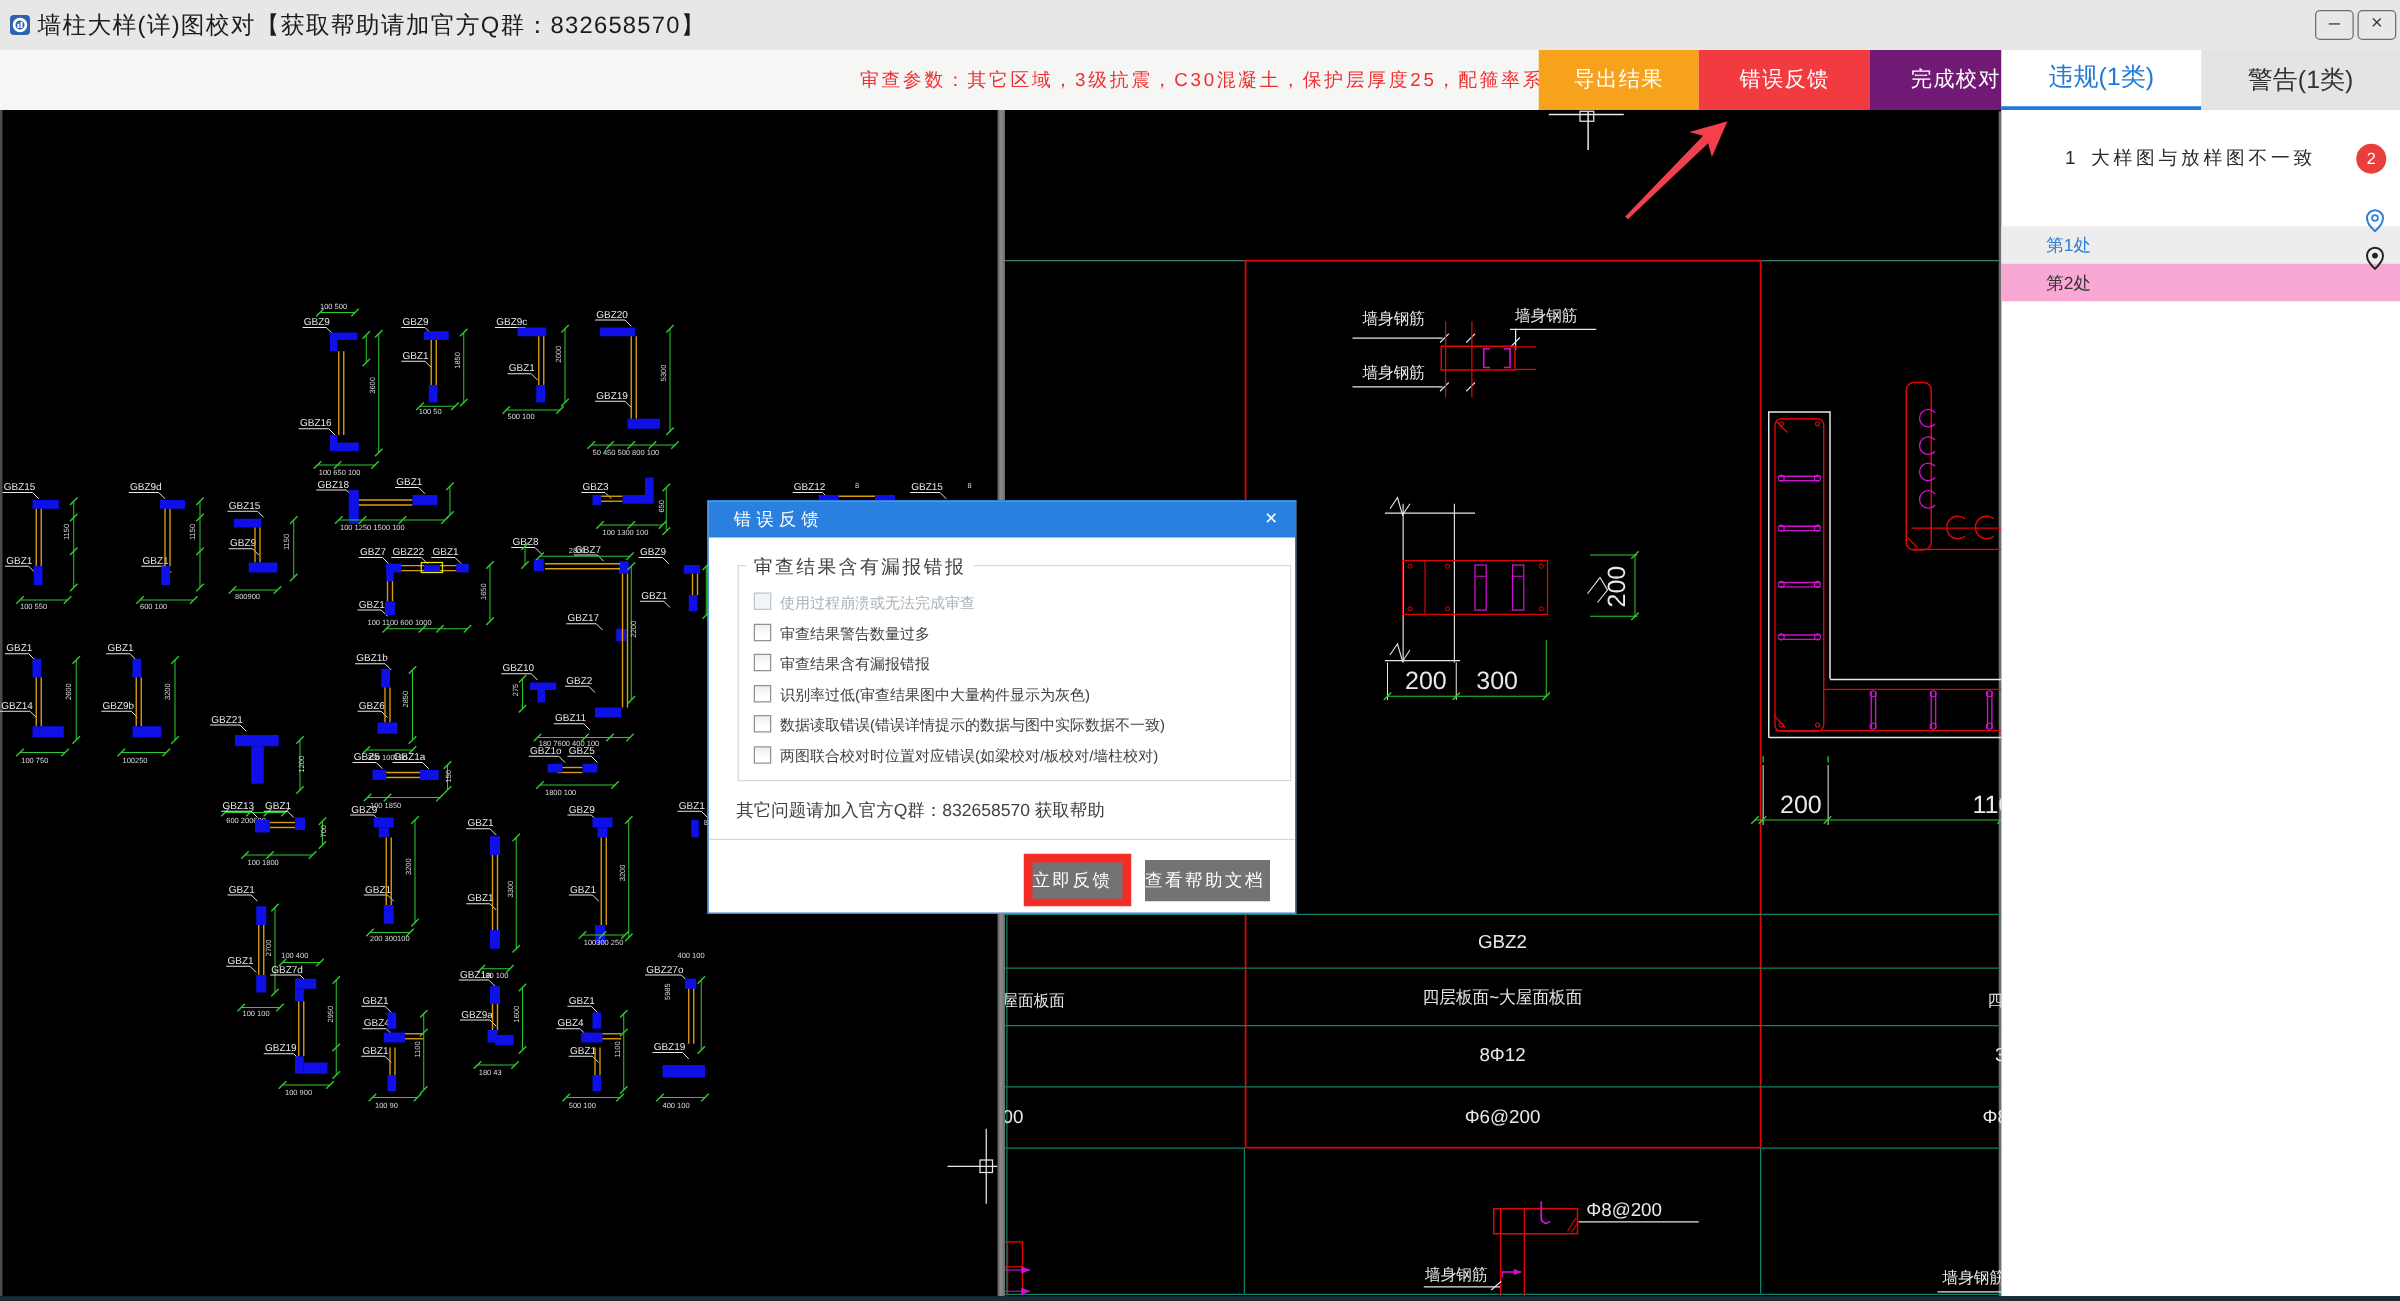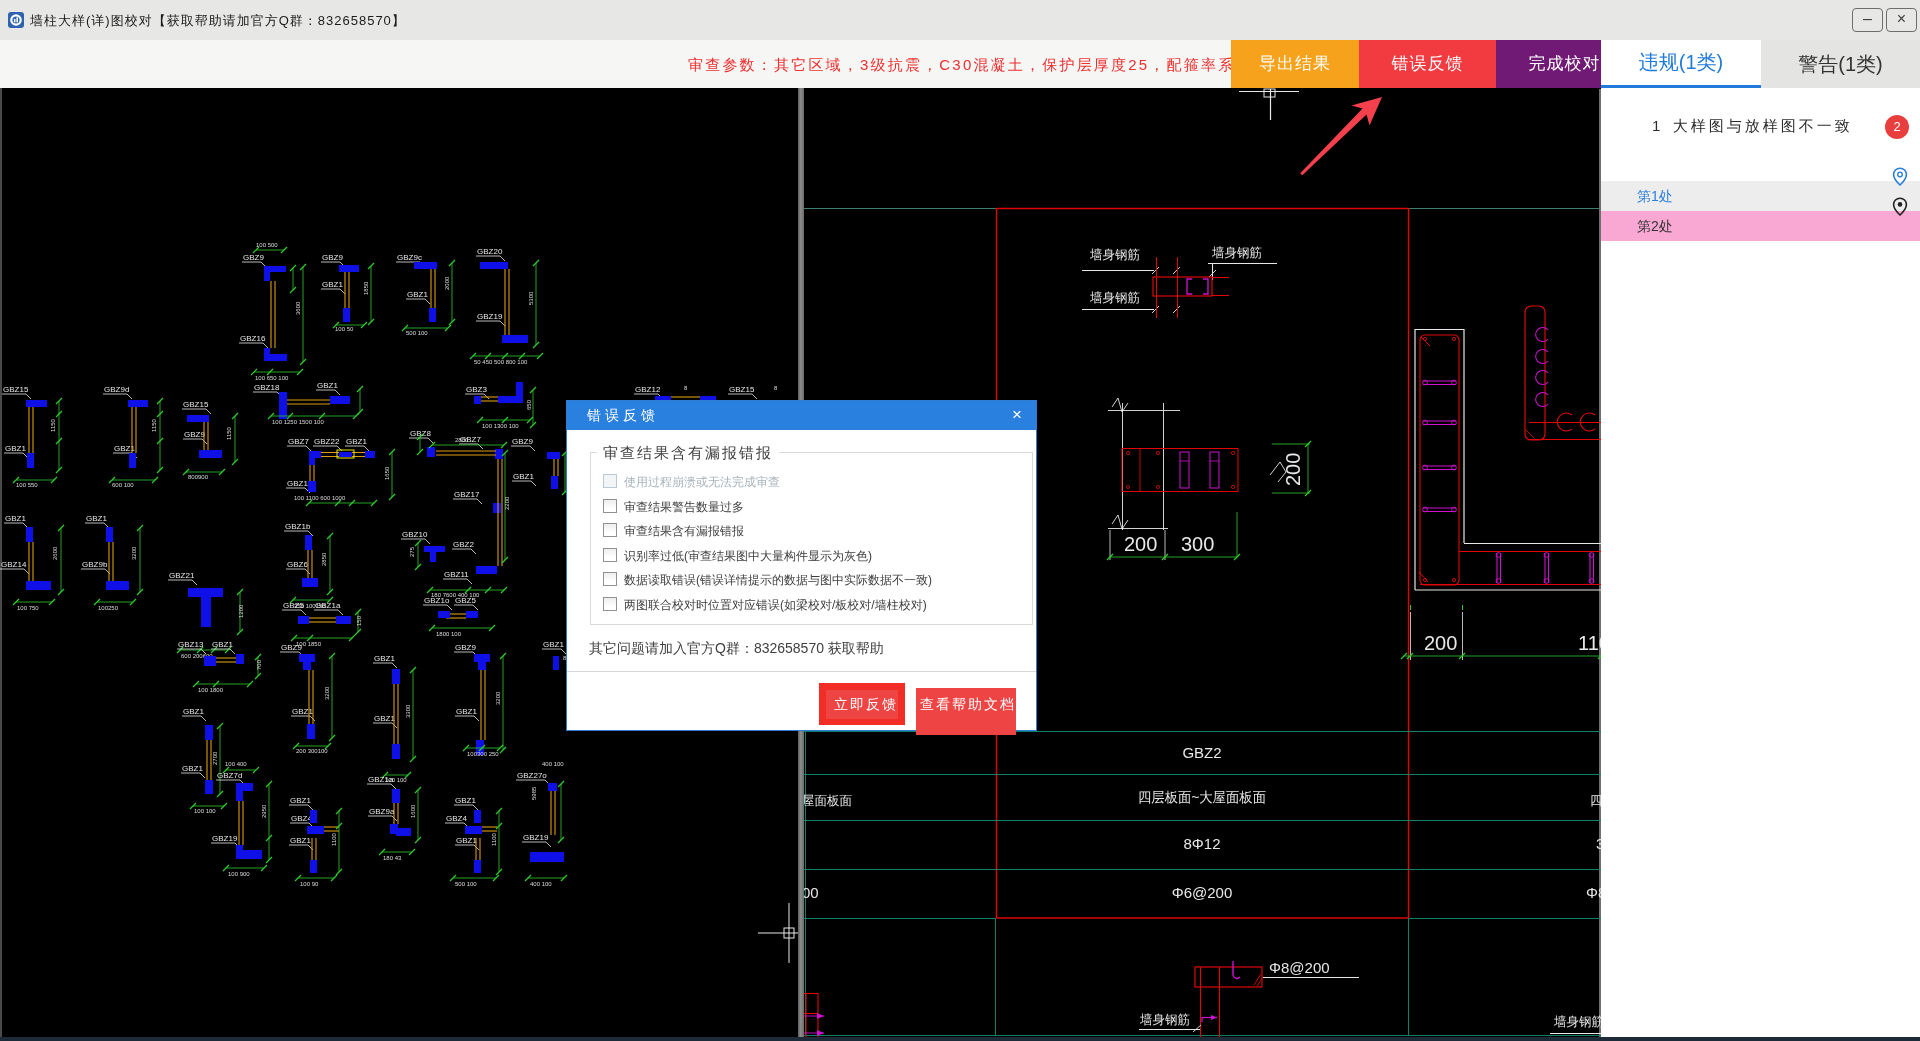--- a/index.html
+++ b/index.html
@@ -1,18 +1,18 @@
 <!DOCTYPE html>
 <html><head><meta charset="utf-8"><style>
 * { margin:0; padding:0; box-sizing:border-box; }
 html,body { width:1920px; height:1041px; overflow:hidden; background:#000;
   font-family:"Liberation Sans",sans-serif; }
 .abs { position:absolute; }
 #titlebar { position:absolute; left:0; top:0; width:1920px; height:40px; background:#e7e7e6; }
-#title { position:absolute; left:30px; top:0; height:40px; line-height:41px; font-size:13px; color:#1c1c1c; letter-spacing:0.5px; }
+#title { position:absolute; left:30px; top:0; height:40px; line-height:41px; font-size:19px; color:#1c1c1c; letter-spacing:0.5px; }
 .cj { letter-spacing:1px; }
 .cjp { letter-spacing:2.2px; }
 .cj3 { letter-spacing:3px; }
 .winbtn { position:absolute; top:8px; width:31px; height:24px; border:1.5px solid #6e6e6e; border-radius:4px; color:#3c3c3c; text-align:center; line-height:20px; font-size:16px; }
 #toolbar { position:absolute; left:0; top:40px; width:1920px; height:48px; background:#f6f6f5; }
 #params { position:absolute; left:688px; top:0; height:48px; line-height:49px; font-size:15px; color:#ee2f2f; white-space:nowrap; }
 .tbtn { position:absolute; top:0; height:48px; line-height:48px; text-align:center; color:#fff; font-size:17px; letter-spacing:1px;margin-left:32px; }
 .tab { position:absolute; top:0; height:48px; line-height:48px; text-align:center; font-size:20px; }
 #cadbg { position:absolute; left:0; top:90px; width:1601px; height:947px; background:#000; }
 #divider { position:absolute; left:798px; top:88px; width:6px; height:949px; background:linear-gradient(90deg,#5e5e5e,#8d8d8d 45%,#6a6a6a); }
@@ -21,21 +21,21 @@
 #badge { position:absolute; left:284px; top:27px; width:24px; height:24px; border-radius:12px; background:#e83e3e; color:#fff; font-size:13px; text-align:center; line-height:24px; }
 .srow { position:absolute; left:0; width:319px; height:30px; line-height:30px; font-size:14px;margin-top:20px; }
 #dialog { position:absolute; left:566px; top:400px; width:471px; height:331px; background:#fff; border:1px solid #2e7cd5; z-index:5; }
 #dtitle { position:absolute; left:0; top:0; width:469px; height:29px; background:#2a80df; color:#fff; font-size:14px; line-height:29px; padding-left:20px; }
 #dx { position:absolute; right:14px; top:0; font-size:17px; color:#fff; line-height:27px; }
 #fs { position:absolute; left:23px; top:51px; width:443px; height:173px; border:1px solid #d9d9d9; }
 #legend { position:absolute; left:6px; top:-9px; background:#fff; padding:0 6px; font-size:15px; color:#404040; }
 .crow { position:absolute; left:36px; font-size:12px; color:#404040; height:16px; line-height:16px; }
 .cbox { display:inline-block; width:14px; height:14px; border:1px solid #919191; background:linear-gradient(180deg,#eee 0%,#fff 70%); vertical-align:-2px; margin-right:7px; }
 #dfoot { position:absolute; left:0; top:270px; width:469px; height:61px; border-top:1px solid #d8d8d8; }
-.dbtn { position:absolute; background:#ef4444; color:#fff; font-size:14px; text-align:right; }
+.dbtn { position:absolute; background:#737373; color:#fff; font-size:14px; text-align:left; }
 #arrowsvg { position:absolute; left:0; top:0; z-index:6; pointer-events:none; }
 #bottomstrip { position:absolute; left:0; top:1037px; width:1920px; height:4px; background:#1d2b38; z-index:7; }
 </style></head>
 <body>
 <div id="titlebar">
  <svg class="abs" style="left:8px;top:12px" width="16" height="16" viewBox="0 0 16 16">
    <rect width="16" height="16" rx="3" fill="#2d63af"></rect>
    <path d="M8 2.2 a5.8 5.8 0 1 0 0 11.6 a5.8 5.8 0 0 0 0-11.6z M8 4.4 a3.6 3.6 0 1 1 0 7.2 a3.6 3.6 0 0 1 0-7.2z" fill="#fff" fill-rule="evenodd"></path>
    <rect x="5.9" y="7" width="1.6" height="3.4" fill="#fff"></rect>
       <rect x="8.4" y="5.4" width="1.6" height="5" fill="#fff"></rect>
@@ -854,18 +854,18 @@
  <div class="crow" style="top:73px;color:#a9b2ba"><span class="cbox" style="border-color:#bcc8d2;background:#f2f5f7"></span>使用过程崩溃或无法完成审查</div>
  <div class="crow" style="top:98px"><span class="cbox"></span>审查结果警告数量过多</div>
  <div class="crow" style="top:122px"><span class="cbox"></span>审查结果含有漏报错报</div>
  <div class="crow" style="top:147px"><span class="cbox"></span>识别率过低(审查结果图中大量构件显示为灰色)</div>
  <div class="crow" style="top:171px"><span class="cbox"></span>数据读取错误(错误详情提示的数据与图中实际数据不一致)</div>
  <div class="crow" style="top:196px"><span class="cbox"></span>两图联合校对时位置对应错误(如梁校对/板校对/墙柱校对)</div>
  <div class="abs" style="left:22px;top:239px;font-size:14px;color:#404040">其它问题请加入官方Q群：832658570 获取帮助</div>
  <div id="dfoot">
    <div class="abs" style="left:252px;top:11px;width:86px;height:42px;background:#f12d26"></div>
    <div class="dbtn" style="left:259px;top:18px;width:72px;height:29px;line-height:29px"><span style="letter-spacing:2px">立即反馈</span></div>
-   <div class="dbtn" style="left:349px;top:16px;width:100px;height:47px;line-height:33px"><span style="letter-spacing:2px">查看帮助文档</span></div>
+   <div class="dbtn" style="left:349px;top:16px;width:100px;height:33px;line-height:33px"><span style="letter-spacing:2px">查看帮助文档</span></div>
  </div>
 </div>
 <svg id="arrowsvg" width="1920" height="1041" viewBox="0 0 1920 1041">
  <path d="M1382 97 L1351.5 105.5 L1362.5 108.5 L1300.2 173.2 L1302.3 175.3 L1366.5 114.5 L1369.5 125.5 Z" fill="#f4404d"></path>
 </svg>
 <div id="bottomstrip"></div>
 </body></html>

